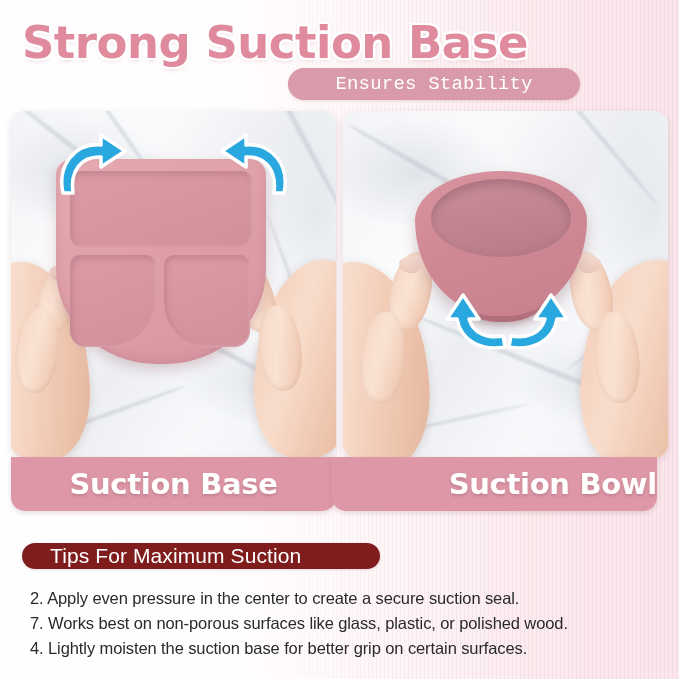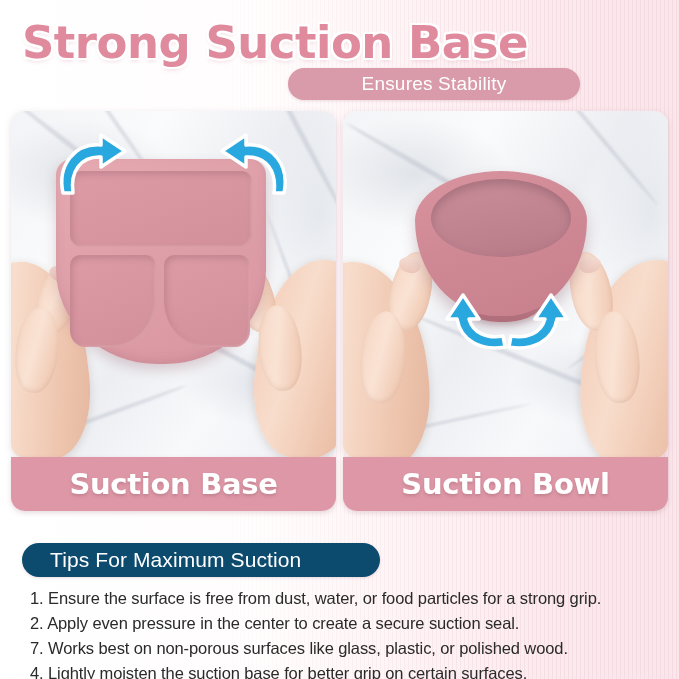--- a/index.html
+++ b/index.html
@@ -51,20 +51,21 @@
     white-space:nowrap;
   }
 
   #subtitle-pill {
     position:absolute; left:288px; top:68px;
     width:292px; height:32px;
     background:#d99aa9;
     border-radius:16px;
     display:flex; align-items:center; justify-content:center;
     box-shadow:0 1px 3px rgba(180,120,135,0.25);
+    font-family:Liberation Mono, monospace;
   }
   #subtitle-pill span {
     color:#ffffff; font-size:19px; letter-spacing:0.2px;
   }
 
   
   .panel {
     position:absolute; top:111px; width:325px; height:347px;
     border-radius:14px;
     overflow:hidden;
@@ -156,36 +157,36 @@
 
   
   .caption {
     position:absolute; top:457px; width:325px; height:54px;
     background:#dd97a6;
     border-radius:0 0 14px 14px;
     display:flex; align-items:center; justify-content:center;
     box-shadow:0 2px 5px rgba(165,115,128,0.25);
   }
   #caption-left  { left:11px;  }
-  #caption-right { left:343px; }
+  #caption-right { left:332px;justify-content:flex-end; }
   .caption span {
     color:#ffffff;
     font-size:29px;
     font-weight:bold;
     letter-spacing:-0.3px;
     font-family:"DejaVu Sans", sans-serif;
     text-shadow:0 2px 3px rgba(150,95,110,0.35);
     white-space:nowrap;
   }
 
   
   #tips-pill {
     position:absolute; left:22px; top:543px;
-    width:358px; height:34px;
-    background:#0c4a6e;
+    width:358px; height:26px;
+    background:#7f1d1d;
     border-radius:17px;
     display:flex; align-items:center;
     box-shadow:0 1px 3px rgba(175,120,135,0.25);
   }
   #tips-pill span {
     color:#ffffff; font-size:21px; padding-left:28px; letter-spacing:0.1px;
   }
 
   #tips-list {
     position:absolute; left:30px; top:586px; width:630px;
@@ -284,17 +285,16 @@
 
 <div class="caption" id="caption-right">
   <span>Suction Bowl</span>
 </div>
 
 <div id="tips-pill">
   <span>Tips For Maximum Suction</span>
 </div>
 
 <div id="tips-list">
-  <div class="tip">1. Ensure the surface is free from dust, water, or food particles for a strong grip.</div>
   <div class="tip">2. Apply even pressure in the center to create a secure suction seal.</div>
   <div class="tip">7. Works best on non-porous surfaces like glass, plastic, or polished wood.</div>
   <div class="tip">4. Lightly moisten the suction base for better grip on certain surfaces.</div>
 </div>
 
 </body></html>

